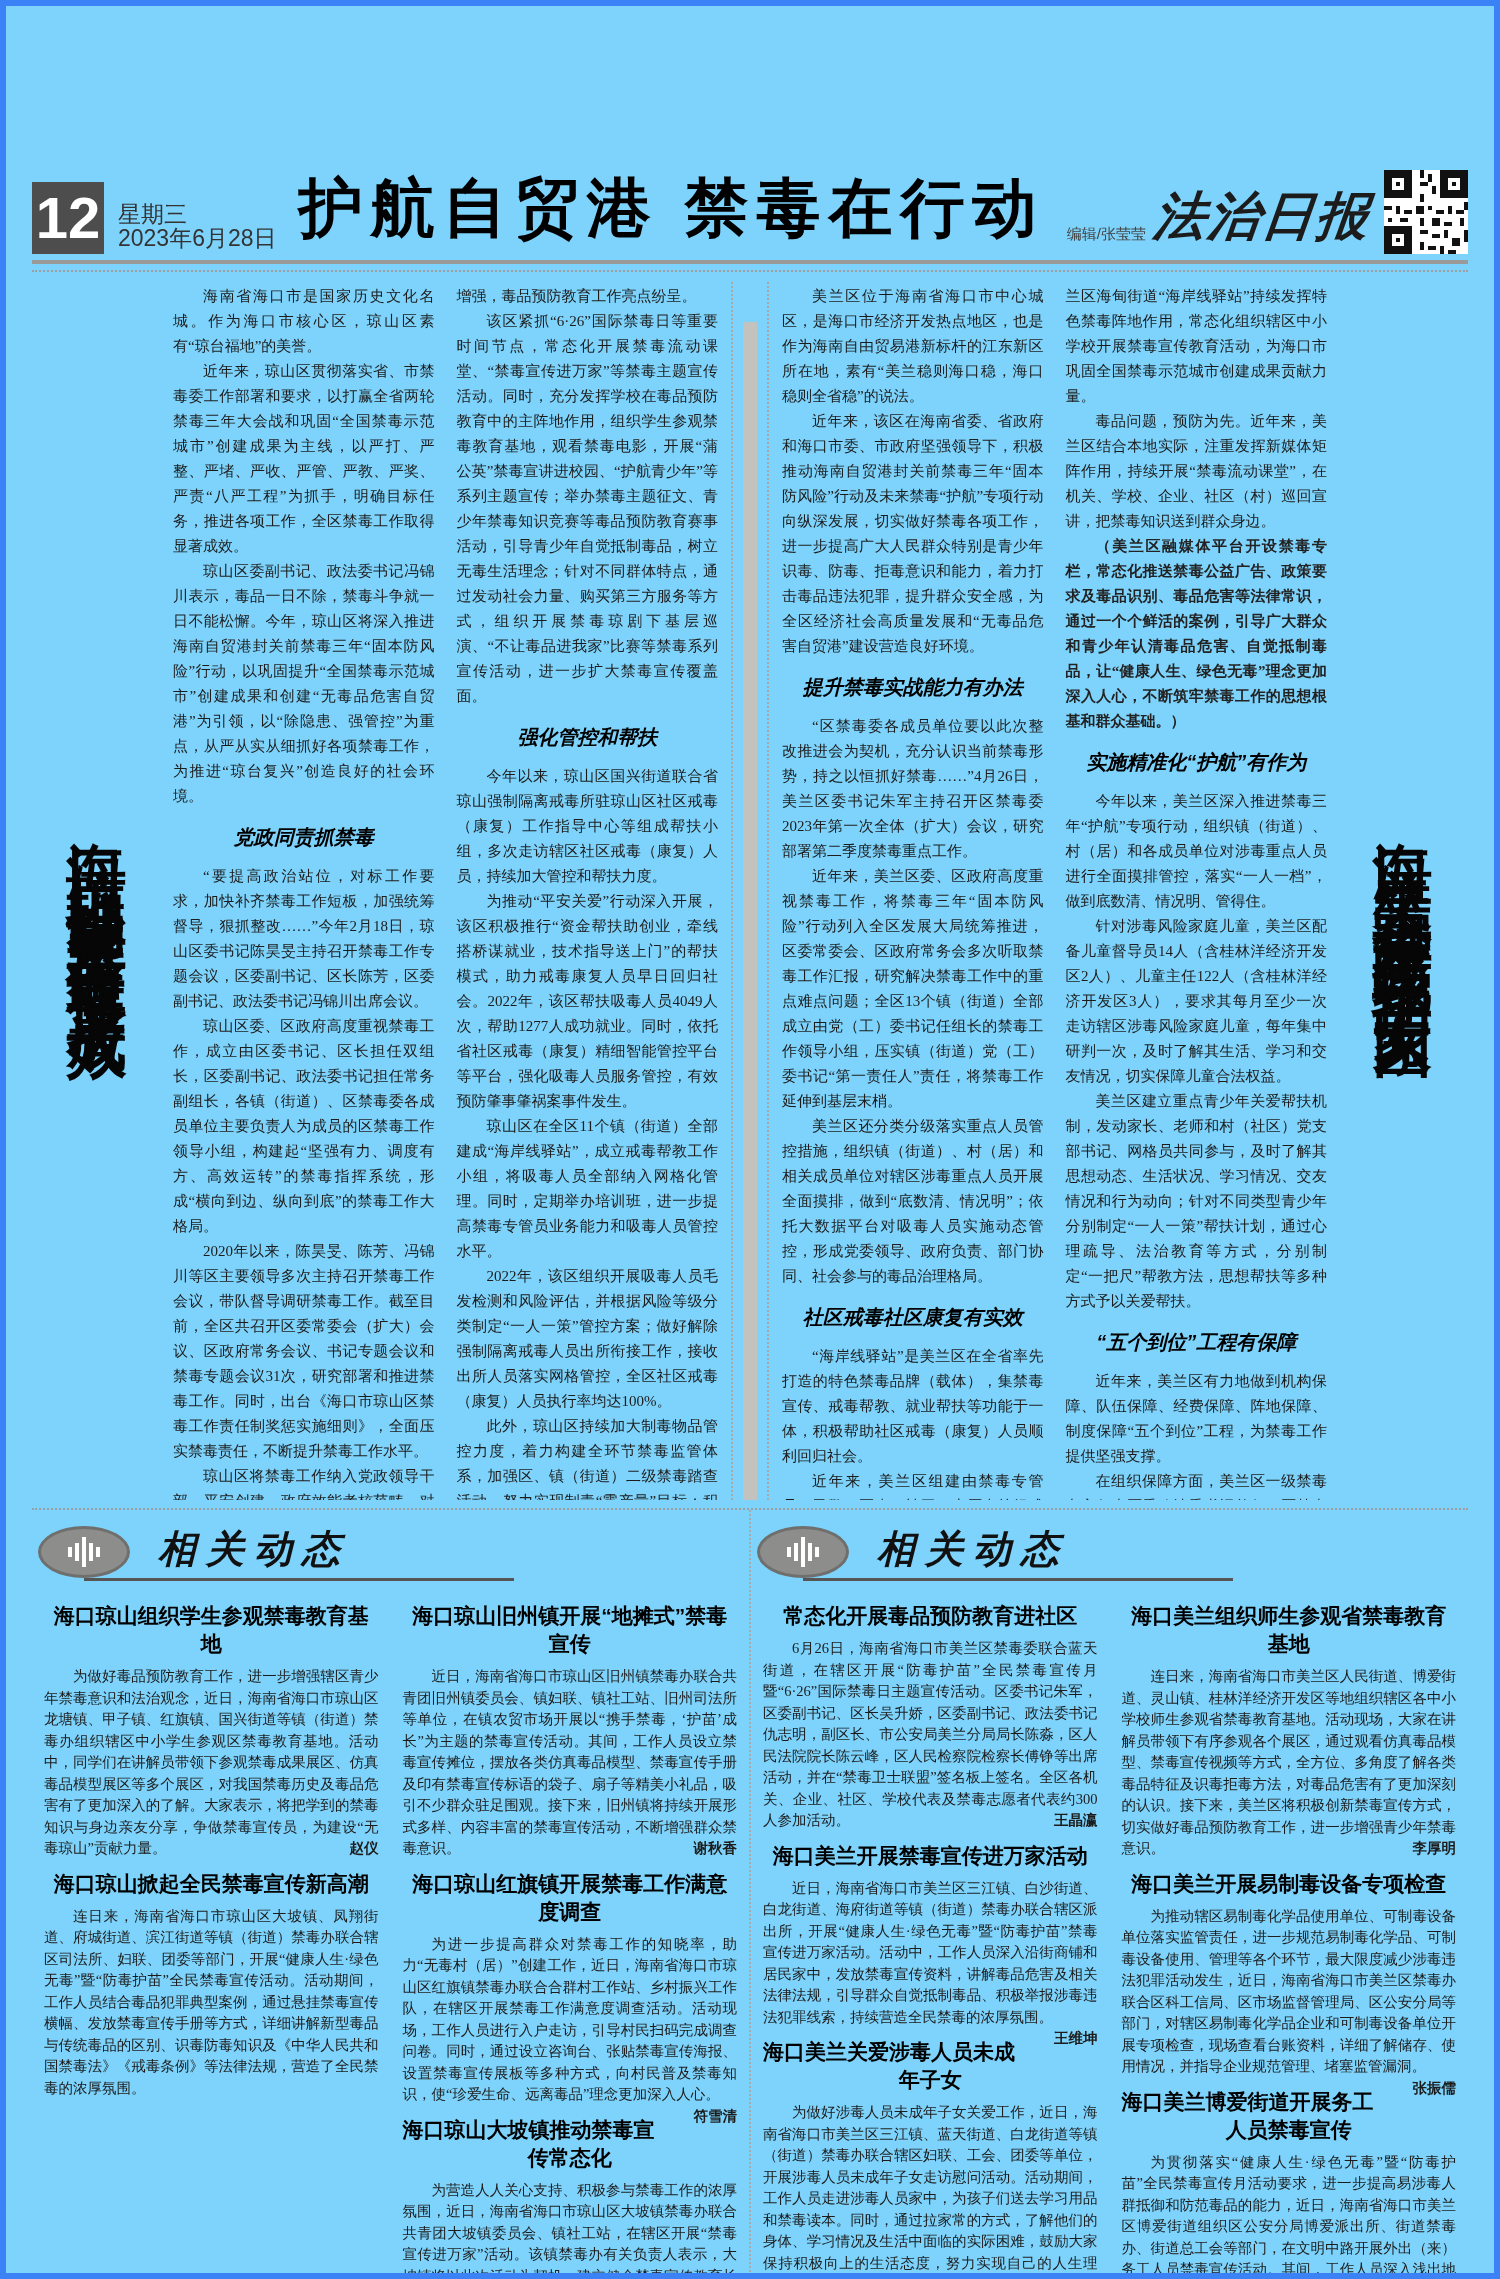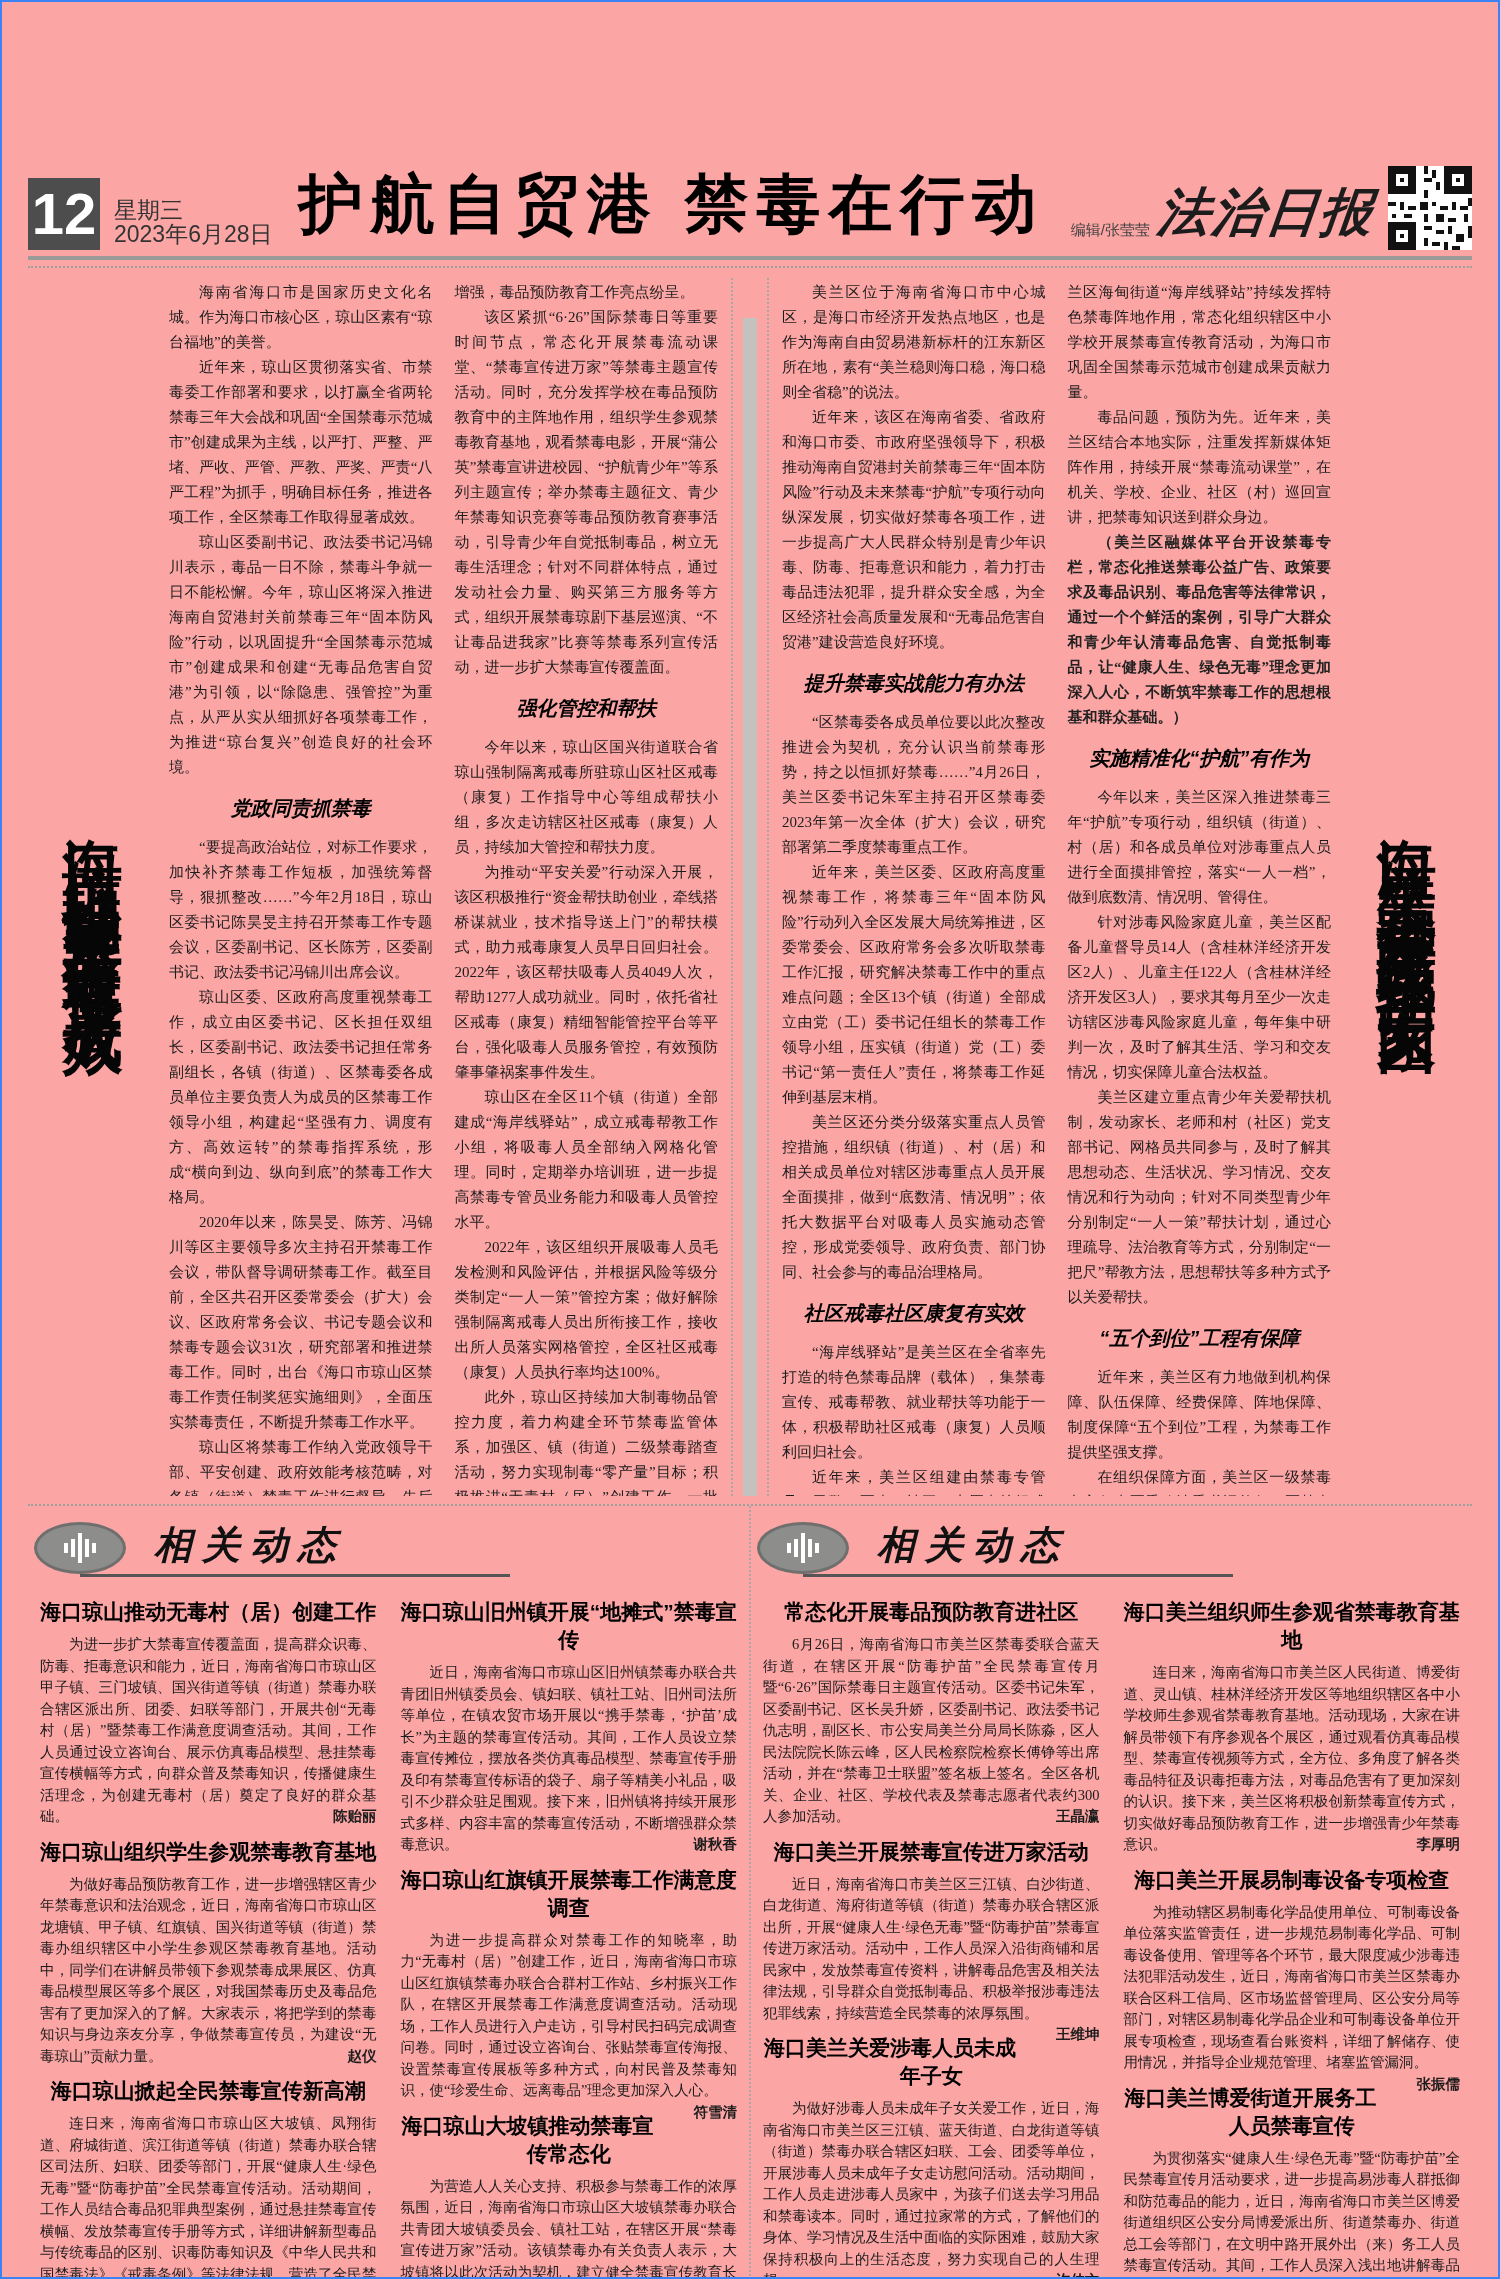--- a/index.html
+++ b/index.html
@@ -1,17 +1,17 @@
 <!DOCTYPE html>
 <html><head>
 <meta charset="utf-8">
 <style>
   html,body{margin:0;padding:0;background:#dcdbd7;}
-  .page{position:relative;width:1500px;height:2279px;background:#fca5a5;margin:0 auto;
-        box-sizing:border-box;border:2px solid #3b82f6;overflow:hidden;
+  .page{position:relative;width:1500px;height:2279px;background:#7dd3fc;margin:0 auto;
+        box-sizing:border-box;border:6px solid #3b82f6;overflow:hidden;
         font-family:"Liberation Serif","DejaVu Serif",serif;color:#1c1c1c;}
   .inner{padding:0 26px;box-sizing:border-box;}
 
   
   .header{margin-top:152px;display:flex;align-items:flex-end;height:96px;}
   .pagenum{width:72px;height:72px;background:#4d4d4d;color:#fff;font-family:"Liberation Sans",sans-serif;
            font-weight:bold;font-size:58px;line-height:72px;text-align:center;}
   .datebox{margin-left:14px;font-family:"Liberation Sans",sans-serif;font-size:23px;line-height:24px;
            color:#333;padding-bottom:4px;}
   .banner{flex:1;text-align:center;font-family:"Liberation Sans","DejaVu Sans",sans-serif;
@@ -146,24 +146,20 @@
               <i style="height:30px"></i>
               <i style="height:18px"></i>
               <i style="height:10px"></i>
           </div>
           <div class="rd-text">相关动态</div>
           <div class="rd-line"></div>
         </div>
         <div class="acols">
           <div class="acol">
               <div class="art">
-                <h4>海口琼山推动无毒村（居）创建工作</h4>
-                <p>为进一步扩大禁毒宣传覆盖面，提高群众识毒、防毒、拒毒意识和能力，近日，海南省海口市琼山区甲子镇、三门坡镇、国兴街道等镇（街道）禁毒办联合辖区派出所、团委、妇联等部门，开展共创“无毒村（居）”暨禁毒工作满意度调查活动。其间，工作人员通过设立咨询台、展示仿真毒品模型、悬挂禁毒宣传横幅等方式，向群众普及禁毒知识，传播健康生活理念，为创建无毒村（居）奠定了良好的群众基础。<span class="byline">陈贻丽</span></p>
-              </div>
-              <div class="art">
                 <h4>海口琼山组织学生参观禁毒教育基地</h4>
                 <p>为做好毒品预防教育工作，进一步增强辖区青少年禁毒意识和法治观念，近日，海南省海口市琼山区龙塘镇、甲子镇、红旗镇、国兴街道等镇（街道）禁毒办组织辖区中小学生参观区禁毒教育基地。活动中，同学们在讲解员带领下参观禁毒成果展区、仿真毒品模型展区等多个展区，对我国禁毒历史及毒品危害有了更加深入的了解。大家表示，将把学到的禁毒知识与身边亲友分享，争做禁毒宣传员，为建设“无毒琼山”贡献力量。<span class="byline">赵仪</span></p>
               </div>
               <div class="art">
                 <h4>海口琼山掀起全民禁毒宣传新高潮</h4>
                 <p>连日来，海南省海口市琼山区大坡镇、凤翔街道、府城街道、滨江街道等镇（街道）禁毒办联合辖区司法所、妇联、团委等部门，开展“健康人生·绿色无毒”暨“防毒护苗”全民禁毒宣传活动。活动期间，工作人员结合毒品犯罪典型案例，通过悬挂禁毒宣传横幅、发放禁毒宣传手册等方式，详细讲解新型毒品与传统毒品的区别、识毒防毒知识及《中华人民共和国禁毒法》《戒毒条例》等法律法规，营造了全民禁毒的浓厚氛围。</p>
               </div>
             </div>
           <div class="acol">
               <div class="art">

